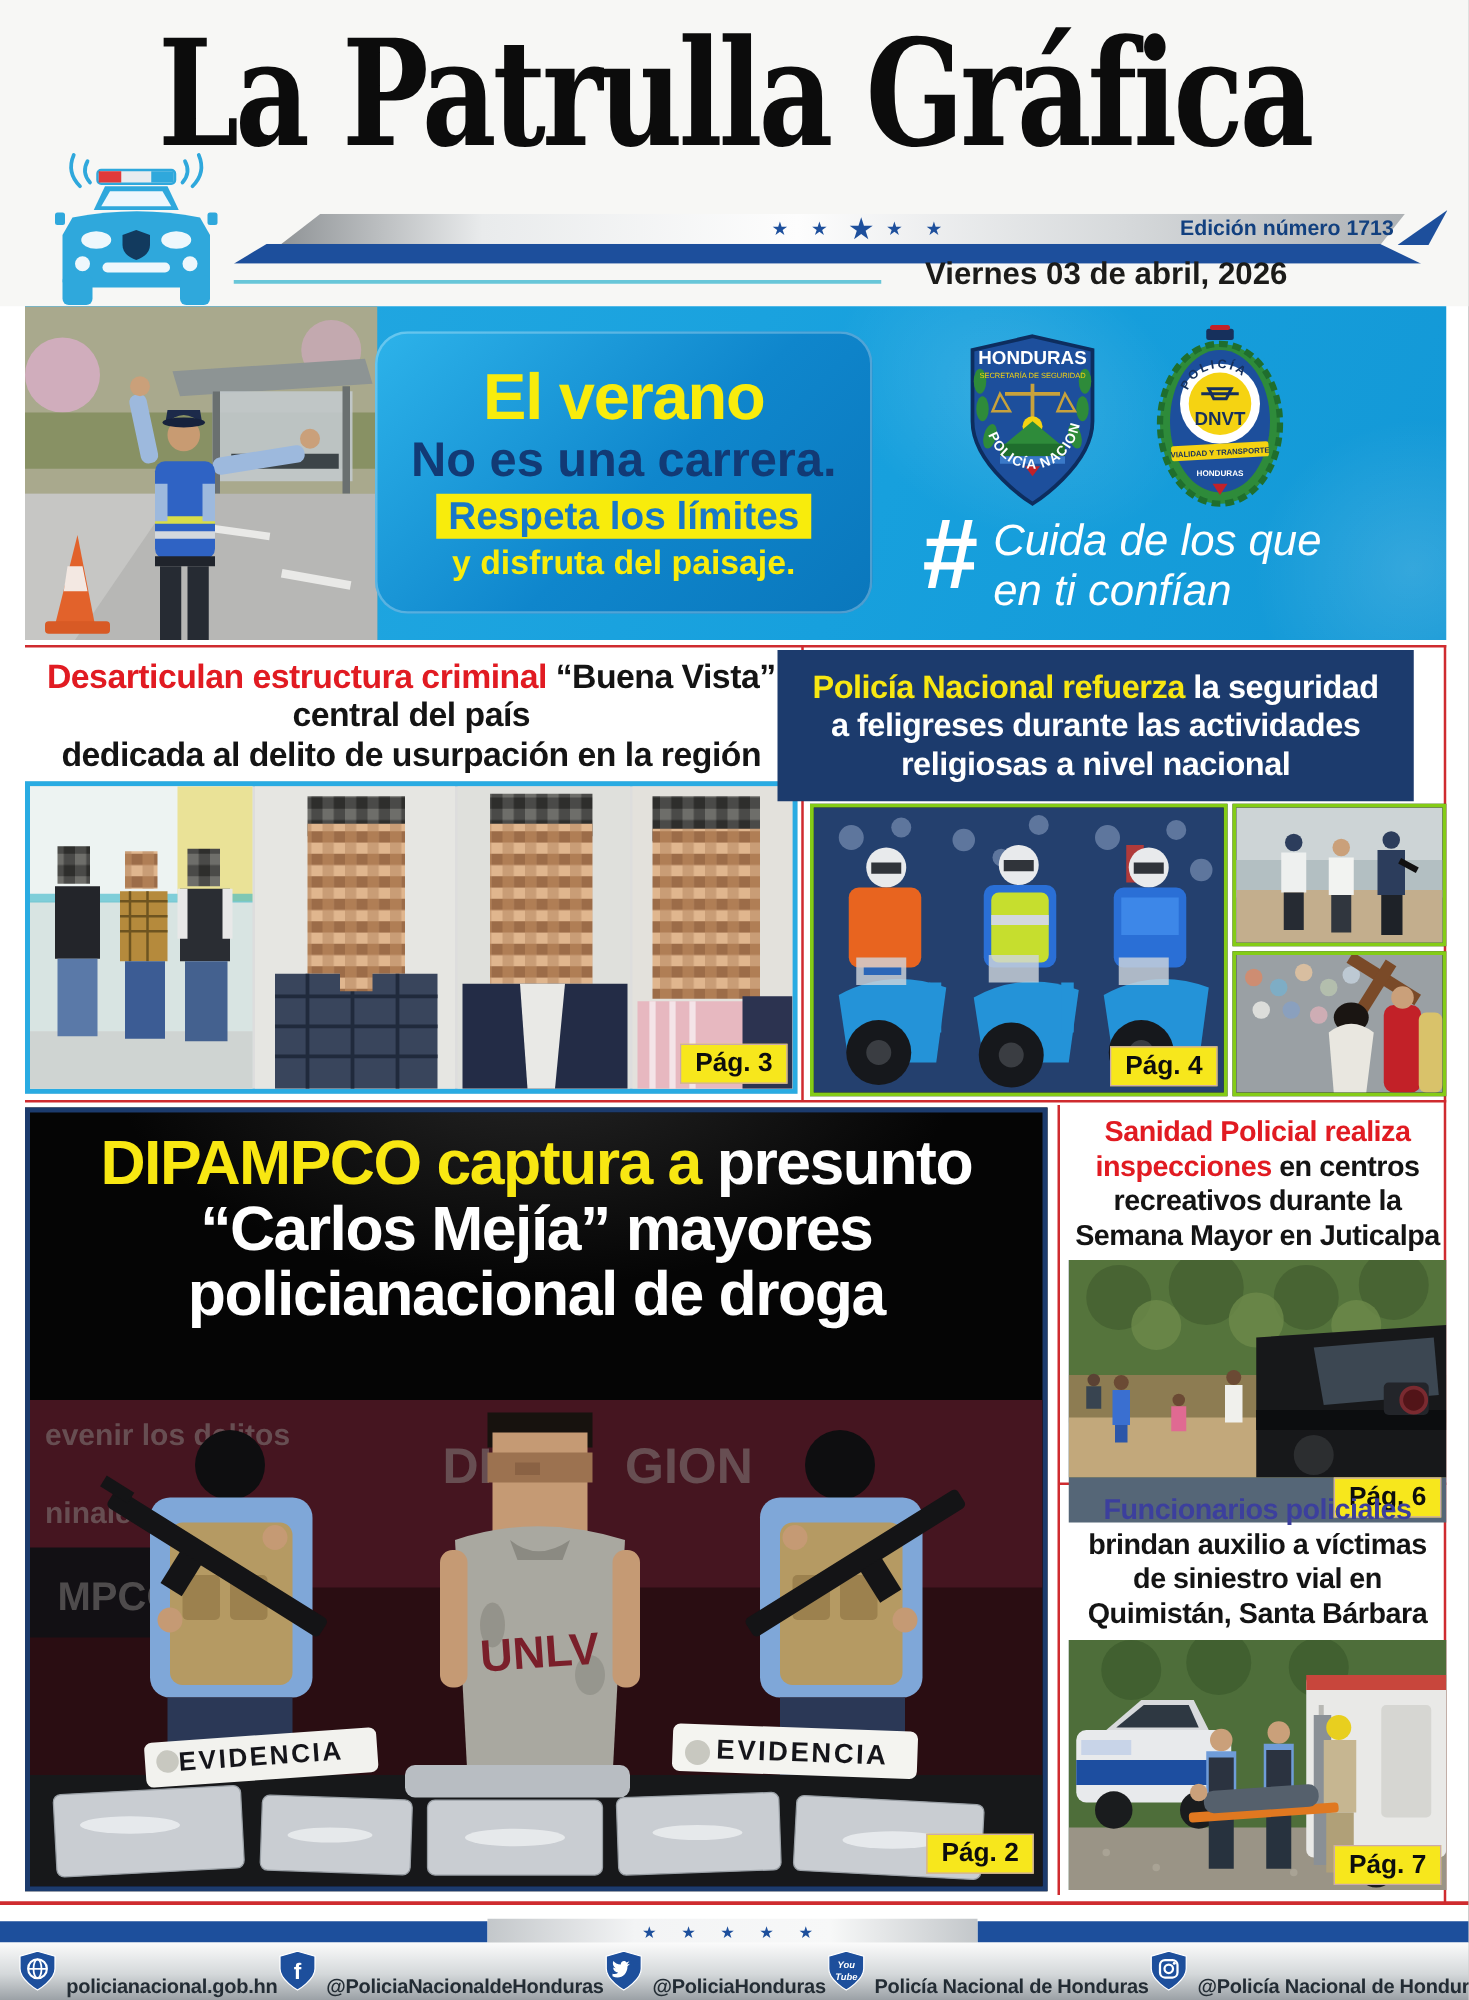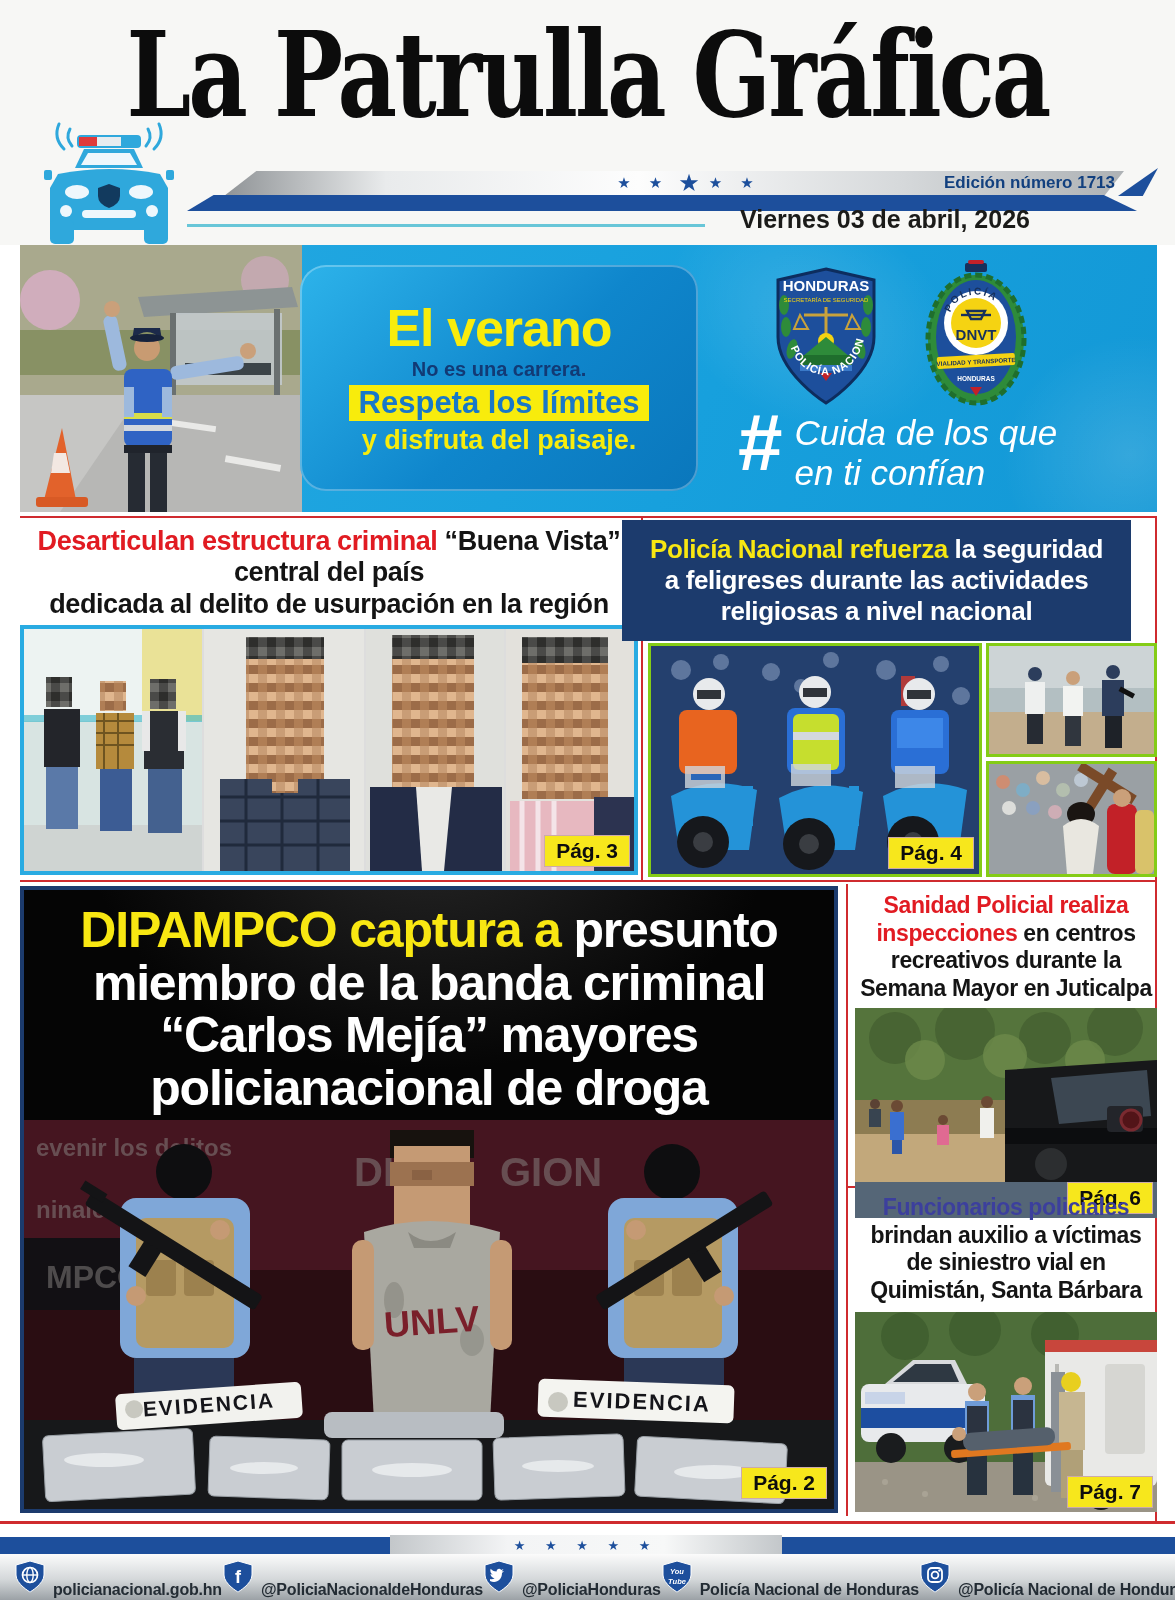--- a/index.html
+++ b/index.html
@@ -26,21 +26,21 @@
   .teal-line{top:224px;left:187px;width:518px;height:3px;background:#68c6d8;}
   .date{top:205px;left:715px;width:340px;text-align:center;font-size:25px;font-weight:bold;color:#1b1b19;}
   
   .banner{top:245px;left:20px;width:1137px;height:267px;background:linear-gradient(115deg,#25a9e2,#17a0dd 60%,#1398d6);overflow:hidden;}
   .palm{border-radius:50%;background:radial-gradient(ellipse,rgba(255,255,255,.14),rgba(255,255,255,0) 70%);}
   .slogan-panel{left:280px;top:20px;width:398px;height:226px;border-radius:26px;
     background:linear-gradient(135deg,#2db3ea 0%,#0f86cc 55%,#0a77bc 100%);
     box-shadow:inset 0 0 0 2px rgba(255,255,255,.28);
     display:flex;flex-direction:column;align-items:center;justify-content:center;gap:5px;text-align:center;}
   .sp-l1{color:#f8ec0c;font-size:52px;font-weight:bold;letter-spacing:-1px;line-height:1;}
-  .sp-l2{color:#123a75;font-size:20px;font-weight:bold;line-height:1.05;}
+  .sp-l2{color:#123a75;font-size:39px;font-weight:bold;line-height:1.05;}
   .sp-l3{display:inline-block;background:#f8ec0c;color:#1878c8;font-size:31px;font-weight:bold;padding:1px 10px;line-height:1.1;}
   .sp-l4{color:#f8ec0c;font-size:27px;font-weight:bold;line-height:1.05;}
   .hashtag{left:718px;top:164px;width:410px;display:flex;gap:12px;color:#fff;align-items:flex-start;}
   .hash-sym{font-size:80px;font-weight:bold;line-height:.85;}
   .hash-lines{font-style:italic;font-size:35px;line-height:1.13;padding-top:4px;}
   
   .redline{background:#cf2b2f;}
   
   .a1-head{top:526px;left:28px;width:602px;text-align:center;font-weight:bold;font-size:27px;
     line-height:1.16;letter-spacing:-0.4px;color:#141414;}
@@ -465,21 +465,20 @@
         <rect x="92" y="268" width="186" height="36" rx="6" fill="#f2f2ee" transform="rotate(-4 185 286)"></rect>
         <text x="185" y="292" text-anchor="middle" font-size="21" font-weight="bold" letter-spacing="2" fill="#15151a" transform="rotate(-4 185 286)">EVIDENCIA</text>
         <rect x="514" y="262" width="196" height="38" rx="6" fill="#f4f4f0" transform="rotate(2 612 281)"></rect>
         <text x="618" y="289" text-anchor="middle" font-size="22" font-weight="bold" letter-spacing="2" fill="#15151a" transform="rotate(2 612 281)">EVIDENCIA</text>
         <circle cx="110" cy="284" r="9" fill="#c8c8c0" transform="rotate(-4 185 286)"></circle>
         <circle cx="534" cy="282" r="10" fill="#c8c8c0"></circle>
       </g>
     </svg>
     <div class="big-head">
       <div><span class="yellow-accent">DIPAMPCO captura a</span><span> presunto</span></div>
-      <div>miembro de la banda criminal</div>
       <div>“Carlos Mejía” mayores</div>
       <div>policianacional de droga</div>
     </div>
     <span class="pag" style="right:7px;bottom:10px">Pág. 2</span>
   </div>
 
   <div class="abs col-head" style="top:892px;left:855px">
     <div class="red-accent">Sanidad Policial realiza</div>
     <div><span class="red-accent">inspecciones</span><span> en centros</span></div>
     <div>recreativos durante la</div>

